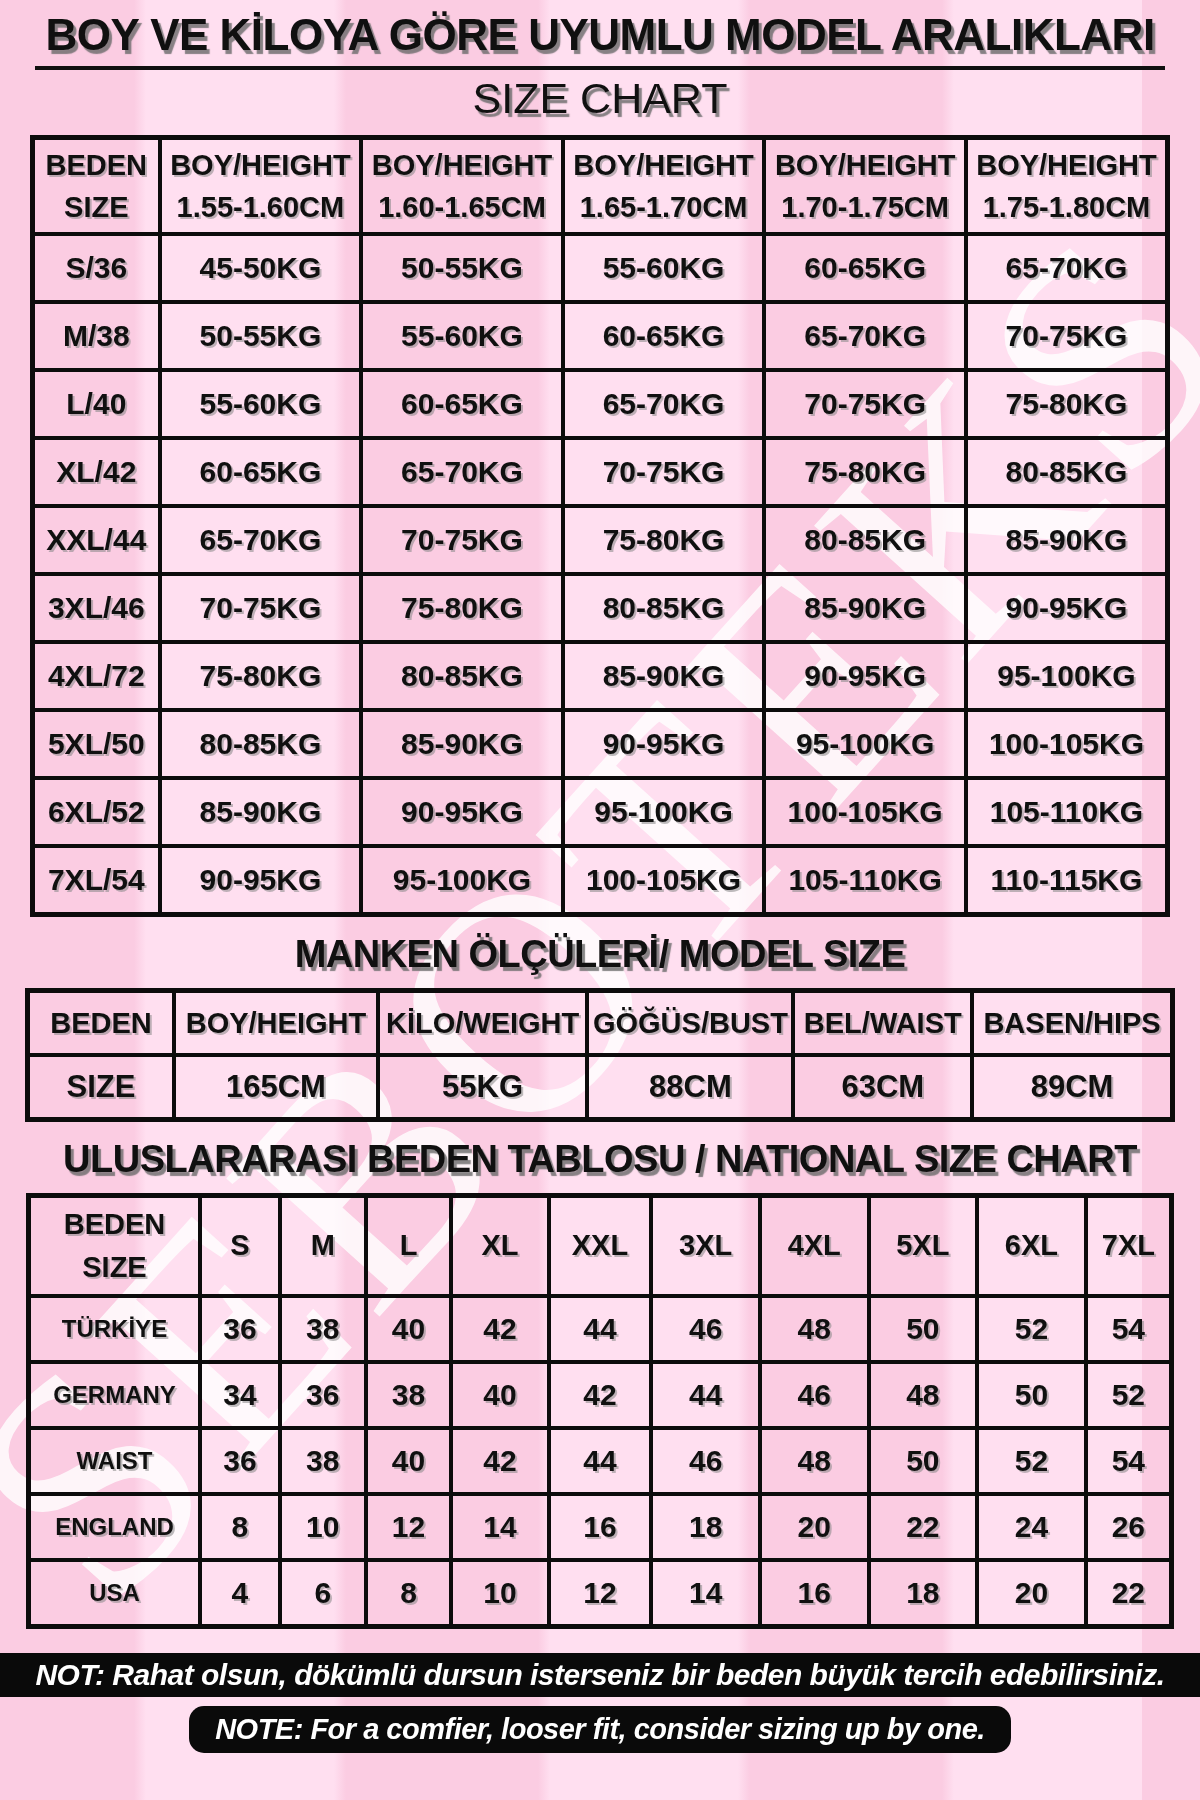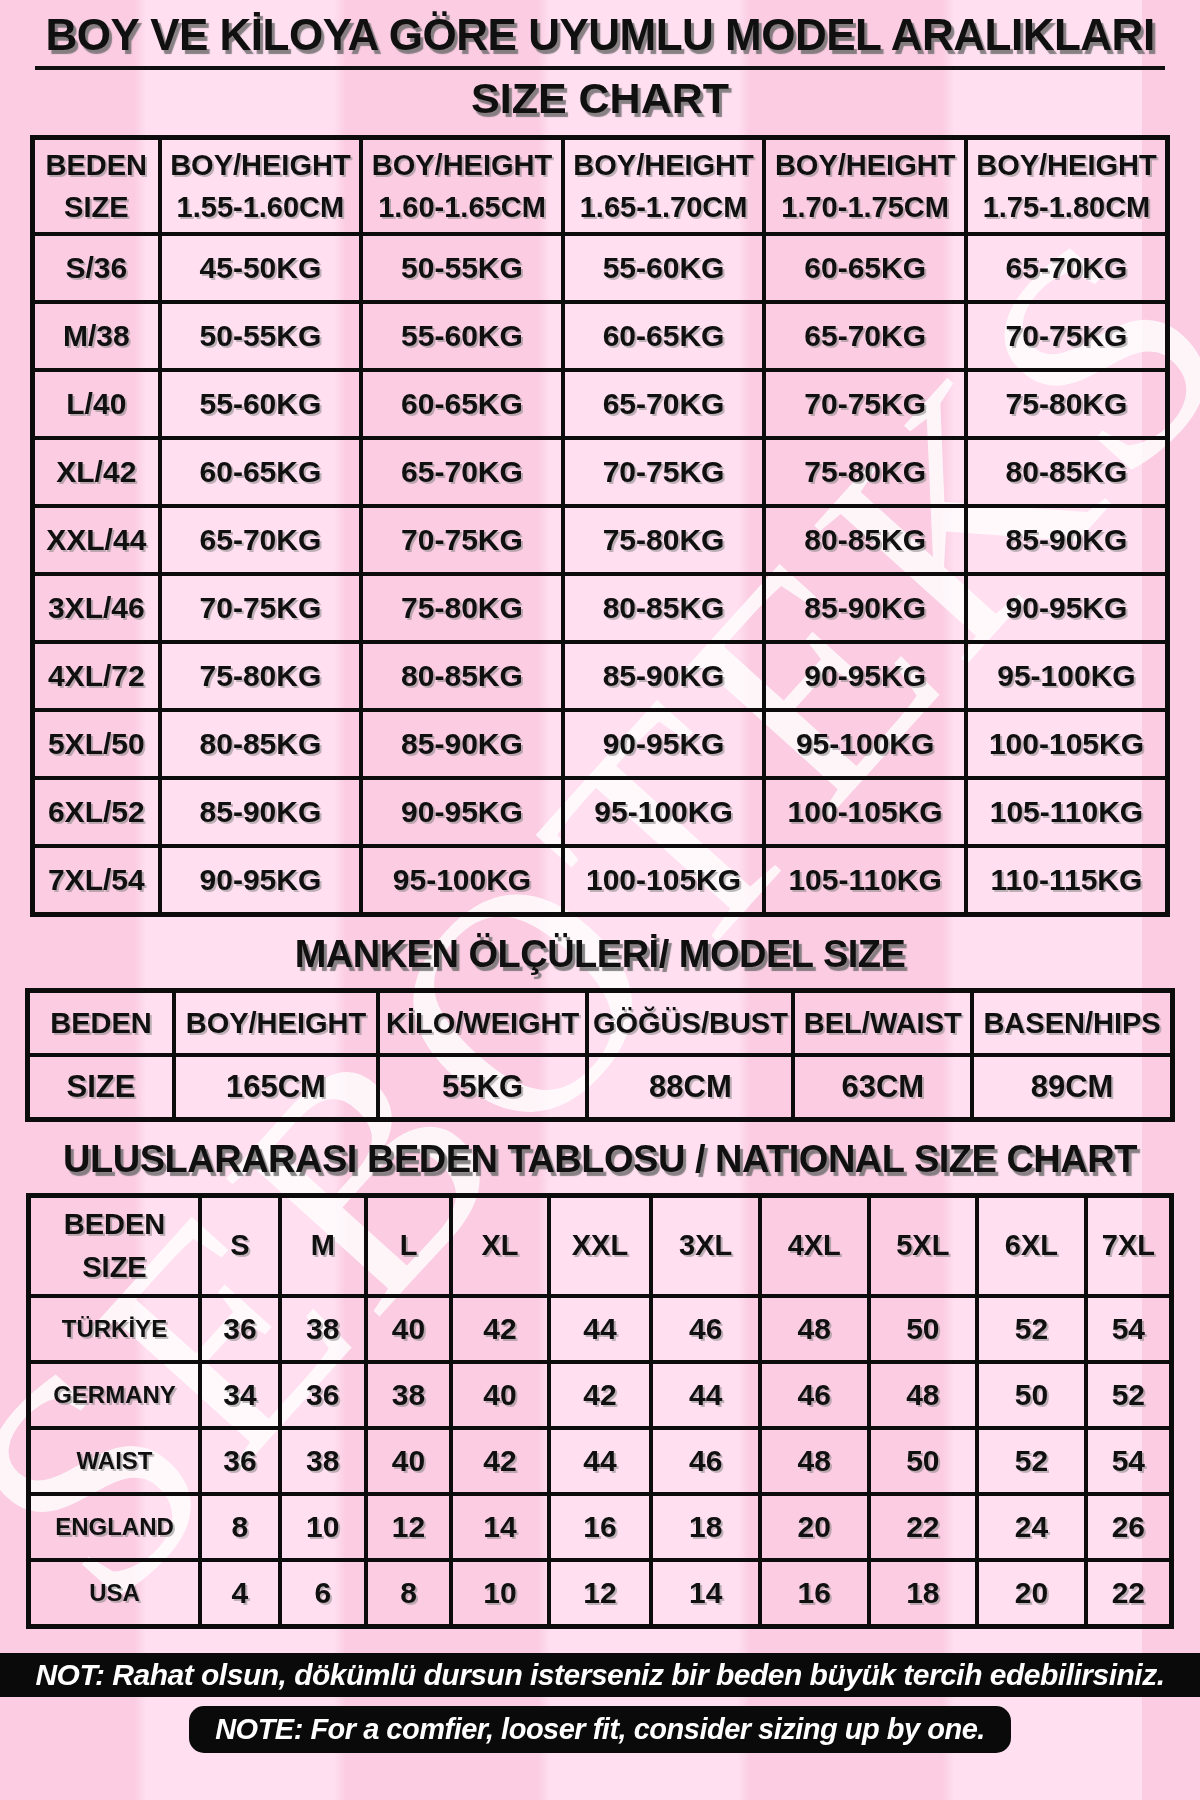--- a/index.html
+++ b/index.html
@@ -29,21 +29,21 @@
   }
   .content{position:relative;z-index:1;}
 
   .title1-wrap{text-align:center;margin:10px 0 0;}
   .title1{
     display:inline-block;font-size:44px;font-weight:800;letter-spacing:-.5px;
     border-bottom:4px solid #101010;padding:0 10px 6px;
     text-shadow:3px 4px 1px rgba(105,105,105,.8);white-space:nowrap;
   }
   .title2{
-    text-align:center;font-size:43px;font-weight:700;margin:4px 0 0;
+    text-align:center;font-size:43px;font-weight:400;margin:4px 0 0;
     text-shadow:3px 4px 1px rgba(105,105,105,.8);
   }
   .section-title{
     text-align:center;font-size:38px;font-weight:800;margin:16px 0 0;
     text-shadow:3px 4px 1px rgba(105,105,105,.8);letter-spacing:-.5px;
     white-space:nowrap;
   }
 
   table{
     border-collapse:collapse;margin:12px auto 0;background:transparent;

